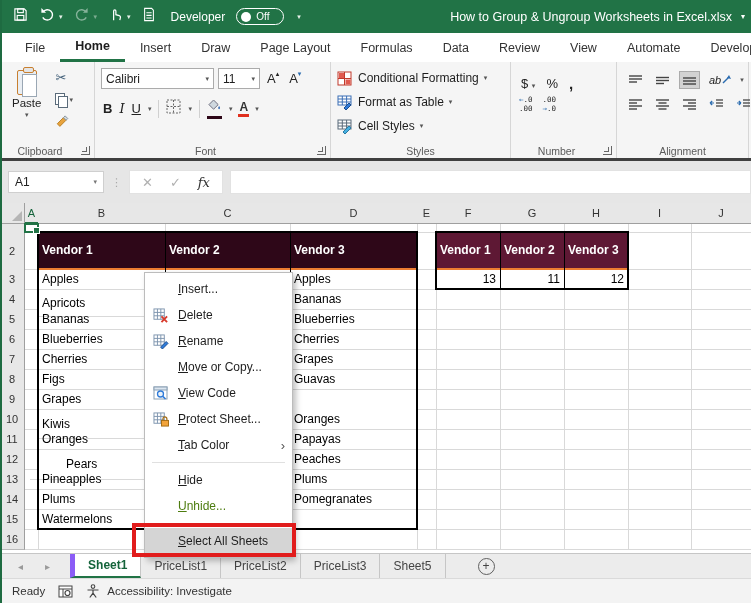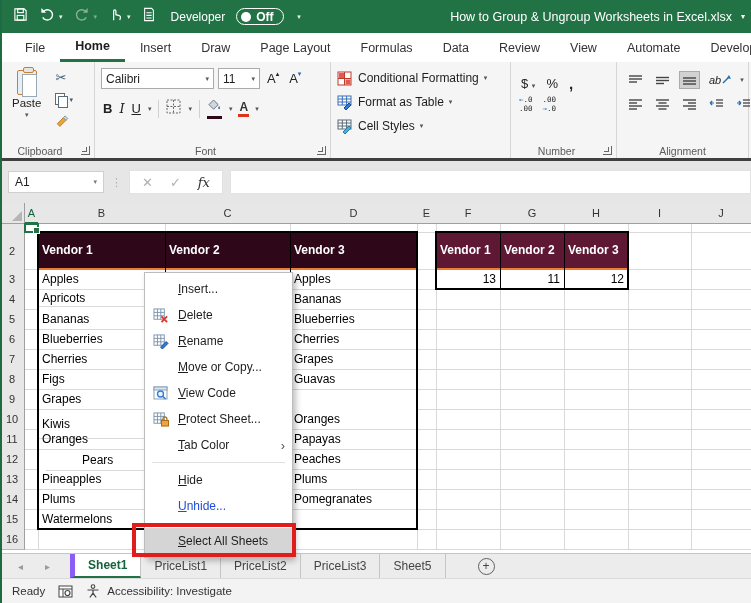--- a/index.html
+++ b/index.html
@@ -8,21 +8,21 @@
   body::after{ content:''; position:absolute; left:0; top:0; bottom:0; width:2px; background:#1e6b41; z-index:90;}
 
   
   .titlebar{ height:33px; background:#217346; display:flex; align-items:center; color:#fff; }
   .qat{ display:flex; align-items:center; gap:11px; padding-left:13px; }
   .qat .caret{ font-size:7px; margin-left:-7px; color:#e8f2ea; }
   .qat .dim{ opacity:.45; }
   .autosave{ font-size:12px; margin-left:4px; }
   .toggle{ border:1px solid #fff; border-radius:9px; width:48px; height:17px; display:flex; align-items:center; gap:5px; padding:0 4px; }
   .knob{ width:10px; height:10px; border-radius:50%; background:#fff; }
-  .togglelabel{ font-size:12px; font-weight:700; }
+  .togglelabel{ font-size:10px; font-weight:400; }
   .titletext{ margin-left:auto; display:flex; align-items:center; gap:9px; padding-right:6px; font-size:12.5px; }
   .titletext .caret{ font-size:8px; }
 
   
   .tabrow{ height:29px; background:#fff; display:flex; align-items:stretch; padding-left:10px; overflow:hidden; }
   .rtab{ padding:0 15px; font-size:12.5px; color:#333; display:flex; align-items:center; white-space:nowrap; }
   .rtab.active{ color:#1e1e1e; font-weight:700; border-bottom:3px solid #217346; }
 
   
   .ribbon{ height:96px; background:#f5f5f5; display:flex; }
@@ -108,21 +108,21 @@
   .cell.num{ justify-content:flex-end; }
   .toutline{ position:absolute; border:2px solid #000; pointer-events:none; z-index:5; }
   .tline{ position:absolute; background:#000; pointer-events:none; z-index:5; }
   .activecell{ position:absolute; border:2px solid #217346; z-index:6; background:transparent; }
   .activecell::after{ content:''; position:absolute; right:-3px; bottom:-3px; width:5px; height:5px; background:#217346; border:1px solid #fff; }
 
   
   .ctxmenu{ position:absolute; left:144px; top:272px; width:149px; background:#fff; border:1px solid #bcbcbc; box-shadow:3px 3px 6px rgba(0,0,0,.25); padding:3px 0; z-index:50; }
   .mi{ height:26px; display:flex; align-items:center; padding:0 7px 0 6px; font-size:12px; color:#1e1e1e; }
   .mi .micon{ width:20px; margin-right:7px; flex:none; display:flex; align-items:center; justify-content:center; }
-  .mi.disabled{ color:#1d4ed8; }
+  .mi.disabled{ color:#4d7c0f; }
   .mi.hl{ background:#d5d5d5; }
   .mi .sub{ margin-left:auto; color:#555; font-size:13px; }
   .msep{ height:1px; background:#e0e0e0; margin:4px 7px; }
 
   .redbox{ position:absolute; left:132px; top:523px; width:164px; height:34px; border:4px solid #e11c1c; z-index:60; pointer-events:none; }
 
   
   .tabsbar{ height:25px; background:#ececec; display:flex; align-items:stretch; font-size:12px; border-top:1px solid #c6c6c6; }
   .tabnav{ display:flex; align-items:center; gap:22px; padding:0 20px 0 18px; color:#9a9a9a; font-size:10px; }
   .stablist{ display:flex; align-items:stretch; }
@@ -277,20 +277,21 @@
     </div>
     <div class="stylerow">
       <svg width="16" height="15">
           <rect x="1" y="1" width="13" height="9" fill="#fff" stroke="#5a6b7a"></rect>
           <path d="M1 4h13M1 7h13M5.3 1v9M9.6 1v9" stroke="#5a6b7a"></path>
           <path d="M6 13l6-6 2 2-6 6z" fill="#47b0e0" stroke="#2a7ba5"></path>
         </svg>
       <span>Cell Styles</span>
         <span class="caretgray">▾</span>
     </div>
+    <span class="glabel full">Styles</span>
   </div>
 
   <div class="rgroup g-number">
     <div class="numrow">
       <span><span>$</span> <span class="caretgray">▾</span></span>
       <span>%</span>
       <span class="commab">,</span>
     </div>
     <div class="decrow">
       <span class="dec">
@@ -455,29 +456,29 @@
     <div class="cell" style="left: 25px; top: 206px; width: 14px; height: 21px;"></div>
     <div class="cell" style="left: 25px; top: 226px; width: 14px; height: 21px;"></div>
     <div class="cell" style="left: 25px; top: 246px; width: 14px; height: 21px;"></div>
     <div class="cell" style="left: 25px; top: 266px; width: 14px; height: 21px;"></div>
     <div class="cell" style="left: 25px; top: 286px; width: 14px; height: 21px;"></div>
     <div class="cell" style="left: 25px; top: 306px; width: 14px; height: 21px;"></div>
     <div class="cell" style="left: 25px; top: 326px; width: 14px; height: 21px;"></div>
     <div class="cell" style="left: 38px; top: 21px; width: 128px; height: 9px;"></div>
     <div class="cell hdr-dark" style="left: 38px; top: 29px; width: 128px; height: 38px;">Vendor 1</div>
     <div class="cell" style="left: 38px; top: 66px; width: 128px; height: 21px;">Apples</div>
-    <div class="cell" style="left: 38px; top: 86px; width: 128px; height: 18px;">Apricots</div>
+    <div class="cell" style="left: 38px; top: 86px; width: 128px; height: 28px;">Apricots</div>
     <div class="cell" style="left: 38px; top: 106px; width: 128px; height: 21px;">Bananas</div>
     <div class="cell" style="left: 38px; top: 126px; width: 128px; height: 21px;">Blueberries</div>
     <div class="cell" style="left: 38px; top: 146px; width: 128px; height: 21px;">Cherries</div>
     <div class="cell" style="left: 38px; top: 166px; width: 128px; height: 21px;">Figs</div>
     <div class="cell" style="left: 38px; top: 186px; width: 128px; height: 21px;">Grapes</div>
     <div class="cell" style="left: 38px; top: 206px; width: 128px; height: 30px;">Kiwis</div>
     <div class="cell" style="left: 38px; top: 226px; width: 128px; height: 21px;">Oranges</div>
-    <div class="cell" style="left: 46px; top: 246px; width: 128px; height: 22px; padding-left: 36px;">Pears</div>
+    <div class="cell" style="left: 30px; top: 246px; width: 128px; height: 31px; padding-left: 36px;">Pears</div>
     <div class="cell" style="left: 38px; top: 266px; width: 128px; height: 21px;">Pineapples</div>
     <div class="cell" style="left: 38px; top: 286px; width: 128px; height: 21px;">Plums</div>
     <div class="cell" style="left: 38px; top: 306px; width: 128px; height: 21px;">Watermelons</div>
     <div class="cell" style="left: 38px; top: 326px; width: 128px; height: 21px;"></div>
     <div class="cell" style="left: 165px; top: 21px; width: 126px; height: 9px;"></div>
     <div class="cell hdr-dark" style="left: 165px; top: 29px; width: 126px; height: 38px;">Vendor 2</div>
     <div class="cell" style="left: 165px; top: 66px; width: 126px; height: 21px;"></div>
     <div class="cell" style="left: 165px; top: 86px; width: 126px; height: 21px;"></div>
     <div class="cell" style="left: 165px; top: 106px; width: 126px; height: 21px;"></div>
     <div class="cell" style="left: 165px; top: 126px; width: 126px; height: 21px;"></div>

